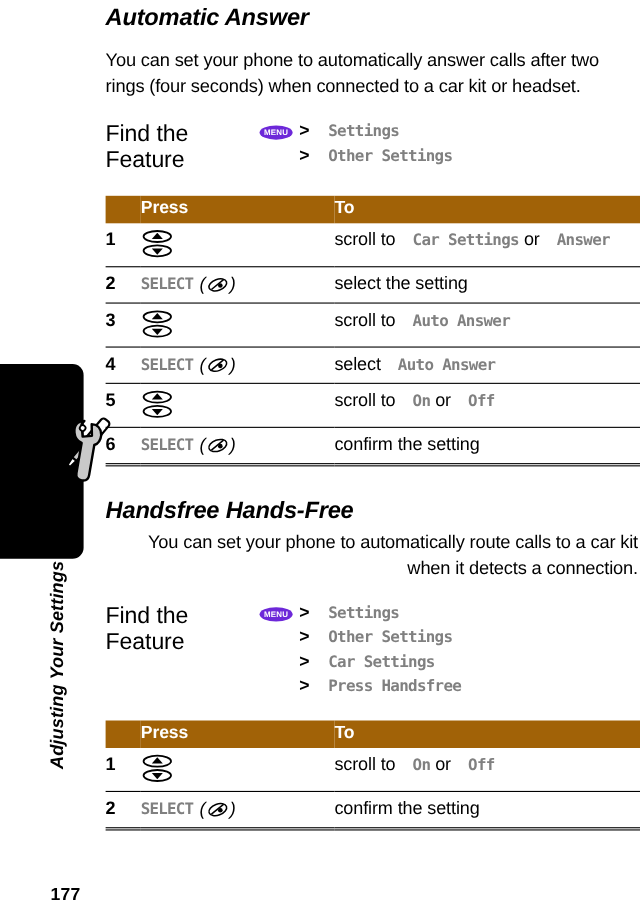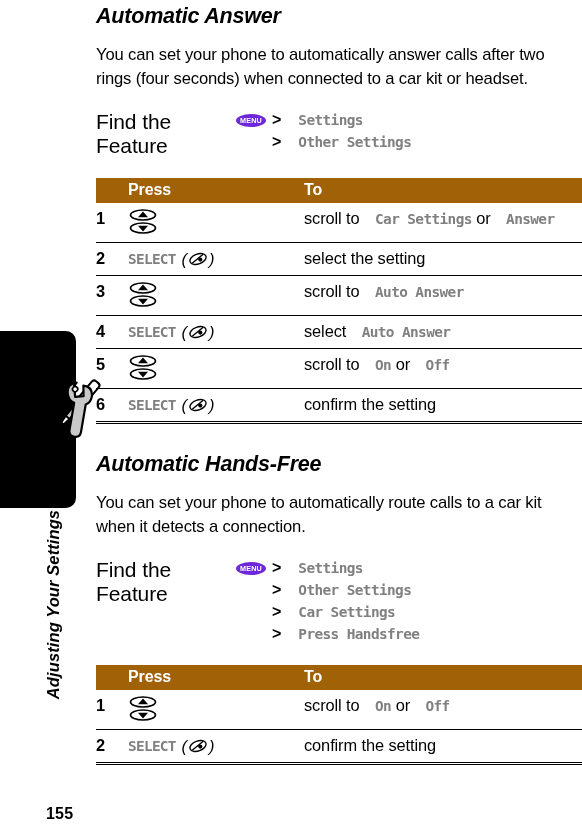--- a/index.html
+++ b/index.html
@@ -200,21 +200,21 @@
     </g>
 
     <g transform="rotate(40 30 38)">
       <path d="M16 14 q-7 7 0 14 q5 5 11 3 l14 24 q3 5 8 2 q5 -3 2 -8 l-14 -24 q3 -5 -1 -11 q-6 -7 -13 -2 l7 8 l-6 6 l-8 -8 z" fill="#c9c9c9" stroke="#000" stroke-width="2.2" stroke-linejoin="round"></path>
       <circle cx="19" cy="20" r="2.6" fill="#ffffff" stroke="#000" stroke-width="1.6"></circle>
     </g>
   </svg>
 </div>
 
 <div class="side-label">Adjusting Your Settings</div>
-<div class="page-number">155</div>
+<div class="page-number">177</div>
 
 <div class="content">
 
   <h2 class="section-title" style="margin-top:4px;">Automatic Answer</h2>
 
   <p class="body-text" style="margin-top:14px;width:484px;">You can set your phone to automatically answer calls after two rings (four seconds) when connected to a car kit or headset.</p>
 
   <div class="fff" style="margin-top:19px;">
     <div class="fff-label">Find the Feature</div>
     <div class="fff-path">
@@ -350,23 +350,23 @@
             <span class="paren">)</span>
           </span>
         </td>
         <td class="to">
           <span>confirm the setting</span>
         </td>
       </tr>
     </tbody>
   </table>
 
-  <h2 class="section-title" style="margin-top:28px;">Automatic Hands-Free</h2>
-
-  <p class="body-text" style="margin-top:14px;width:484px;">You can set your phone to automatically route calls to a car kit when it detects a connection.</p>
+  <h2 class="section-title" style="margin-top:28px;">Handsfree Hands-Free</h2>
+
+  <p class="body-text" style="margin-top:4px;width:484px;text-align:right;">You can set your phone to automatically route calls to a car kit when it detects a connection.</p>
 
   <div class="fff" style="margin-top:19px;">
     <div class="fff-label">Find the Feature</div>
     <div class="fff-path">
       <div class="path-row">
         <span class="menukey">MENU</span>
         <span class="gt">&gt;</span>
         <span class="disp">Settings</span>
       </div>
       <div class="path-row">

